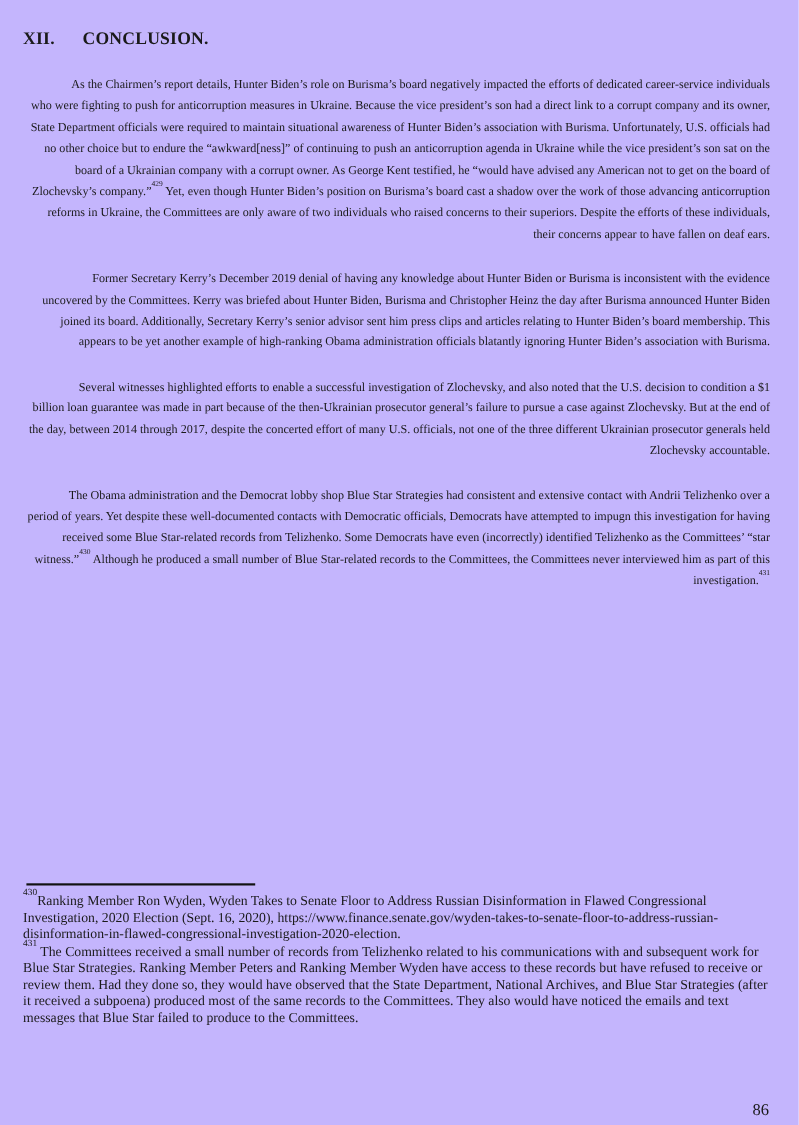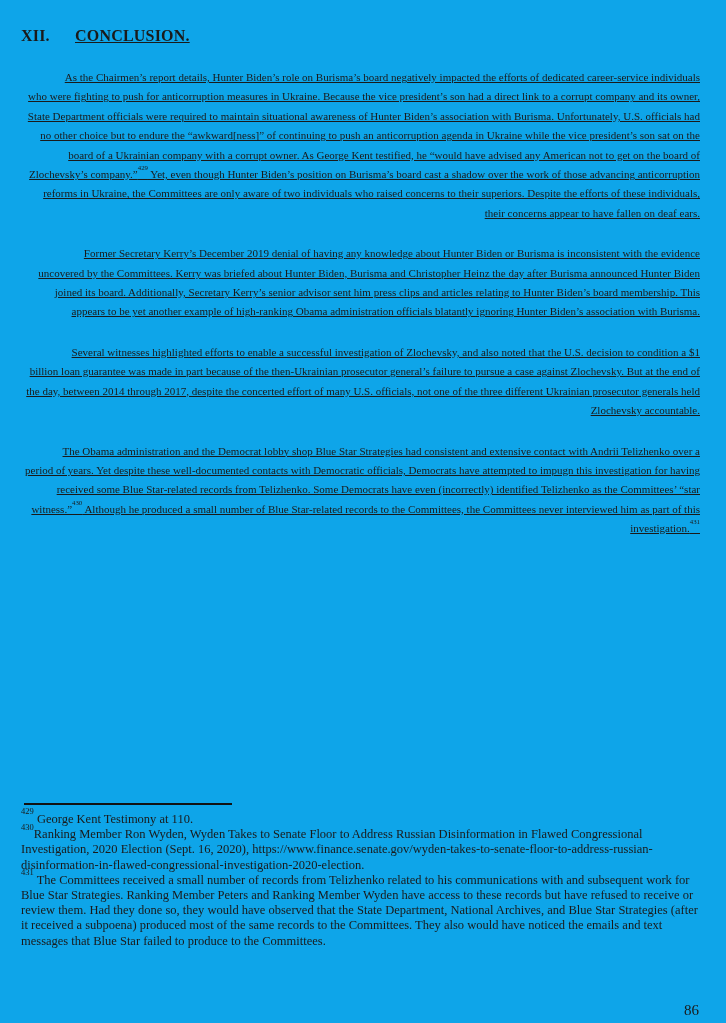--- a/index.html
+++ b/index.html
@@ -13,22 +13,21 @@
     position: relative;
     font-family: "Liberation Serif", "DejaVu Serif", serif;
     color: #1a1a1a;
     overflow: hidden;
   }
   .page {
     position: absolute;
     inset: 0;
     padding: 27px 26px 0 21px;
     box-sizing: border-box;
-    background: #0ea5e9;
-    text-decoration: underline;
+    background: #c4b5fd;
   }
   .heading {
     font-size: 16px;
     font-weight: bold;
     margin: 0 0 23px 0;
     letter-spacing: 0.2px;
   }
   .heading-number {
     display: inline-block;
     width: 54px;
@@ -85,20 +84,19 @@
   <p class="para"><span>As the Chairmen’s report details, Hunter Biden’s role on Burisma’s board negatively impacted the efforts of dedicated career-service individuals who were fighting to push for anticorruption measures in Ukraine.  Because the vice president’s son had a direct link to a corrupt company and its owner, State Department officials were required to maintain situational awareness of Hunter Biden’s association with Burisma.  Unfortunately, U.S. officials had no other choice but to endure the “awkward[ness]” of continuing to push an anticorruption agenda in Ukraine while the vice president’s son sat on the board of a Ukrainian company with a corrupt owner.  As George Kent testified, he “would have advised any American not to get on the board of Zlochevsky’s company.”</span><sup class="ref">429</sup><span>  Yet, even though Hunter Biden’s position on Burisma’s board cast a shadow over the work of those advancing anticorruption reforms in Ukraine, the Committees are only aware of two individuals who raised concerns to their superiors.  Despite the efforts of these individuals, their concerns appear to have fallen on deaf ears.</span></p>
 
   <p class="para"><span>Former Secretary Kerry’s December 2019 denial of having any knowledge about Hunter Biden or Burisma is inconsistent with the evidence uncovered by the Committees.  Kerry was briefed about Hunter Biden, Burisma and Christopher Heinz the day after Burisma announced Hunter Biden joined its board.  Additionally, Secretary Kerry’s senior advisor sent him press clips and articles relating to Hunter Biden’s board membership.  This appears to be yet another example of high-ranking Obama administration officials blatantly ignoring Hunter Biden’s association with Burisma.</span></p>
 
   <p class="para"><span>Several witnesses highlighted efforts to enable a successful investigation of Zlochevsky, and also noted that the U.S. decision to condition a $1 billion loan guarantee was made in part because of the then-Ukrainian prosecutor general’s failure to pursue a case against Zlochevsky.  But at the end of the day, between 2014 through 2017, despite the concerted effort of many U.S. officials, not one of the three different Ukrainian prosecutor generals held Zlochevsky accountable.</span></p>
 
   <p class="para"><span>The Obama administration and the Democrat lobby shop Blue Star Strategies had consistent and extensive contact with Andrii Telizhenko over a period of years.  Yet despite these well-documented contacts with Democratic officials, Democrats have attempted to impugn this investigation for having received some Blue Star-related records from Telizhenko. Some Democrats have even (incorrectly) identified Telizhenko as the Committees’ “star witness.”</span><sup class="ref">430</sup><span> Although he produced a small number of Blue Star-related records to the Committees, the Committees never interviewed him as part of this investigation.</span><sup class="ref">431</sup></p>
 
   <div class="footnote-section">
     <div class="fn-rule"></div>
-    <p class="fn"><sup class="ref">429</sup><span> George Kent Testimony at 110.</span></p>
     <p class="fn"><sup class="ref">430</sup><span>Ranking Member Ron Wyden, Wyden Takes to Senate Floor to Address Russian Disinformation in Flawed Congressional Investigation, 2020 Election (Sept. 16, 2020), https://www.finance.senate.gov/wyden-takes-to-senate-floor-to-address-russian-disinformation-in-flawed-congressional-investigation-2020-election.</span></p>
     <p class="fn"><sup class="ref">431</sup><span> The Committees received a small number of records from Telizhenko related to his communications with and subsequent work for Blue Star Strategies.  Ranking Member Peters and Ranking Member Wyden have access to these records but have refused to receive or review them.  Had they done so, they would have observed that the State Department, National Archives, and Blue Star Strategies (after it received a subpoena) produced most of the same records to the Committees.  They also would have noticed the emails and text messages that Blue Star failed to produce to the Committees.</span></p>
   </div>
 
   <div class="page-number">86</div>
 
 </div>
 
 </body></html>

